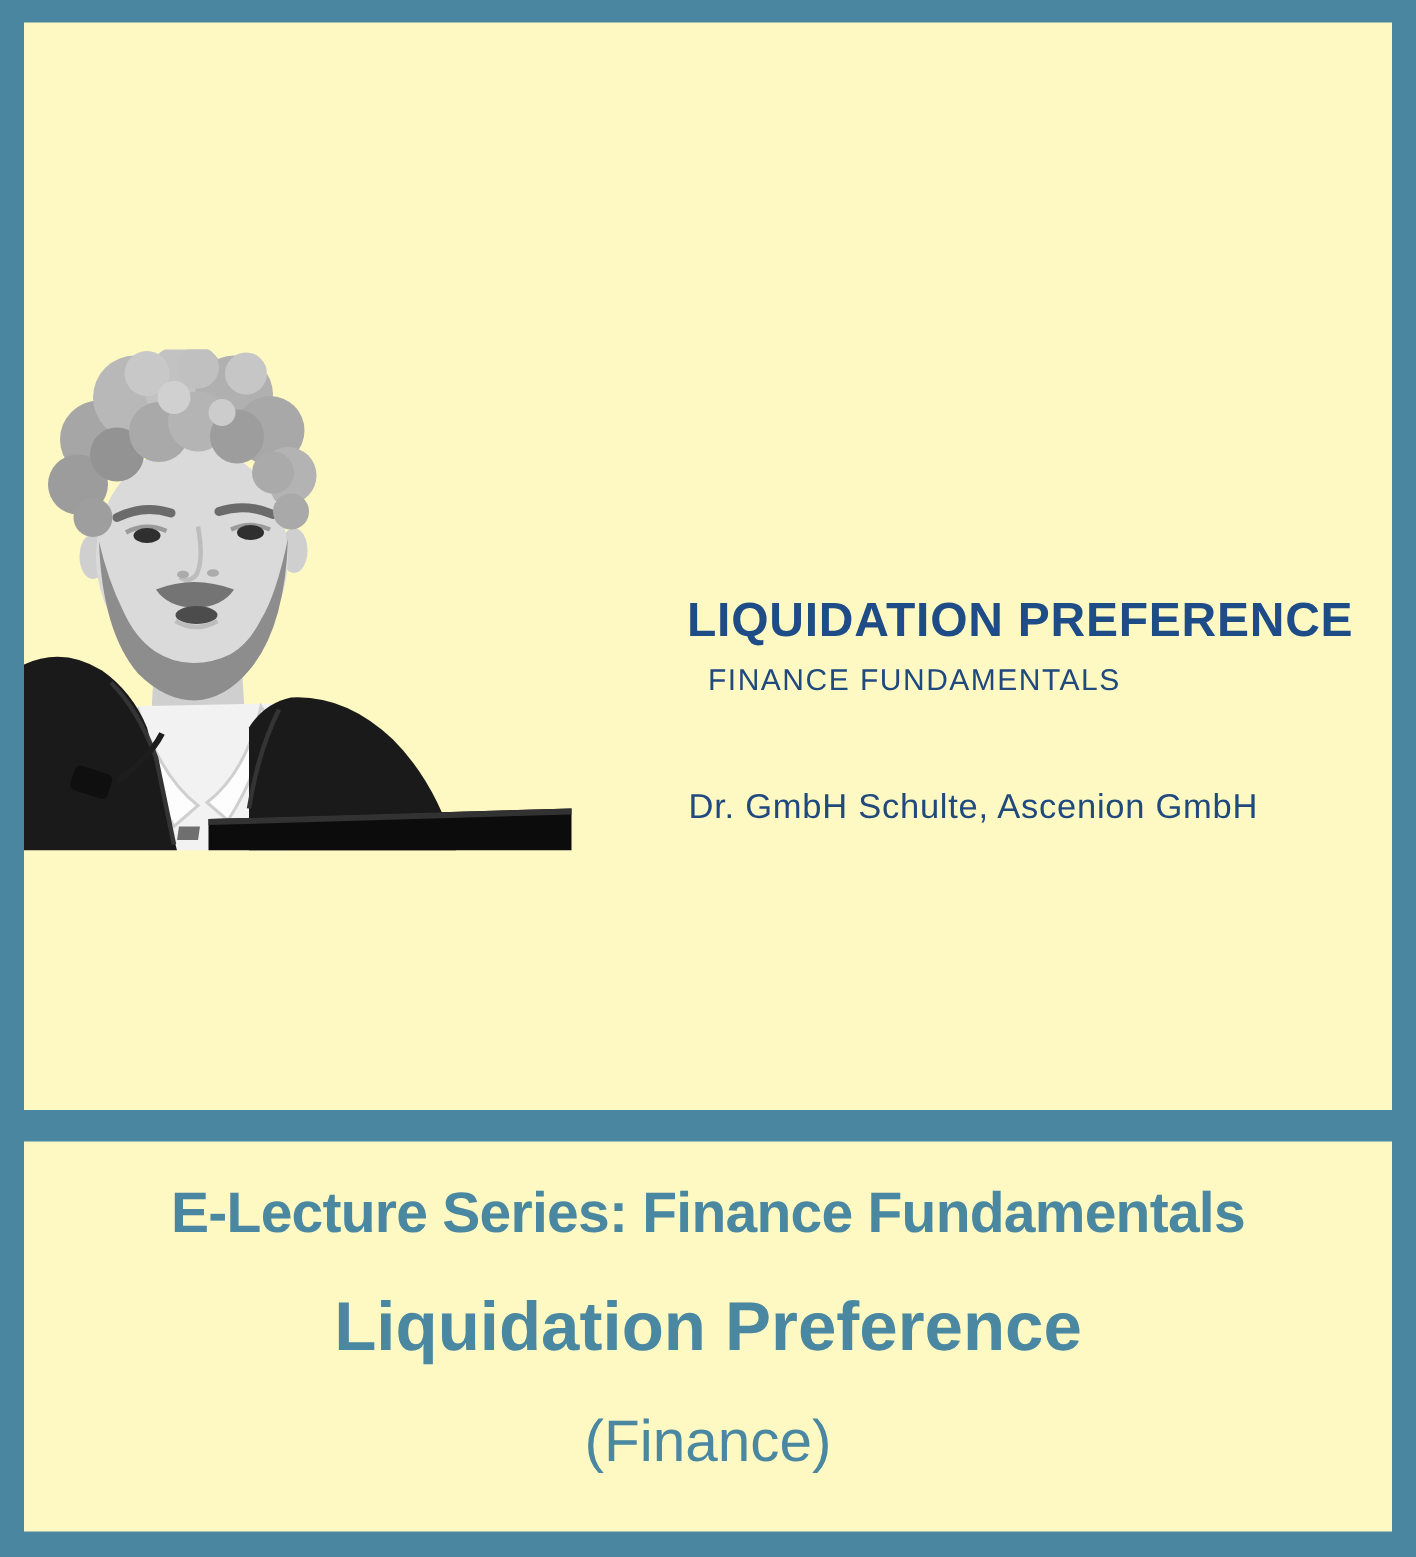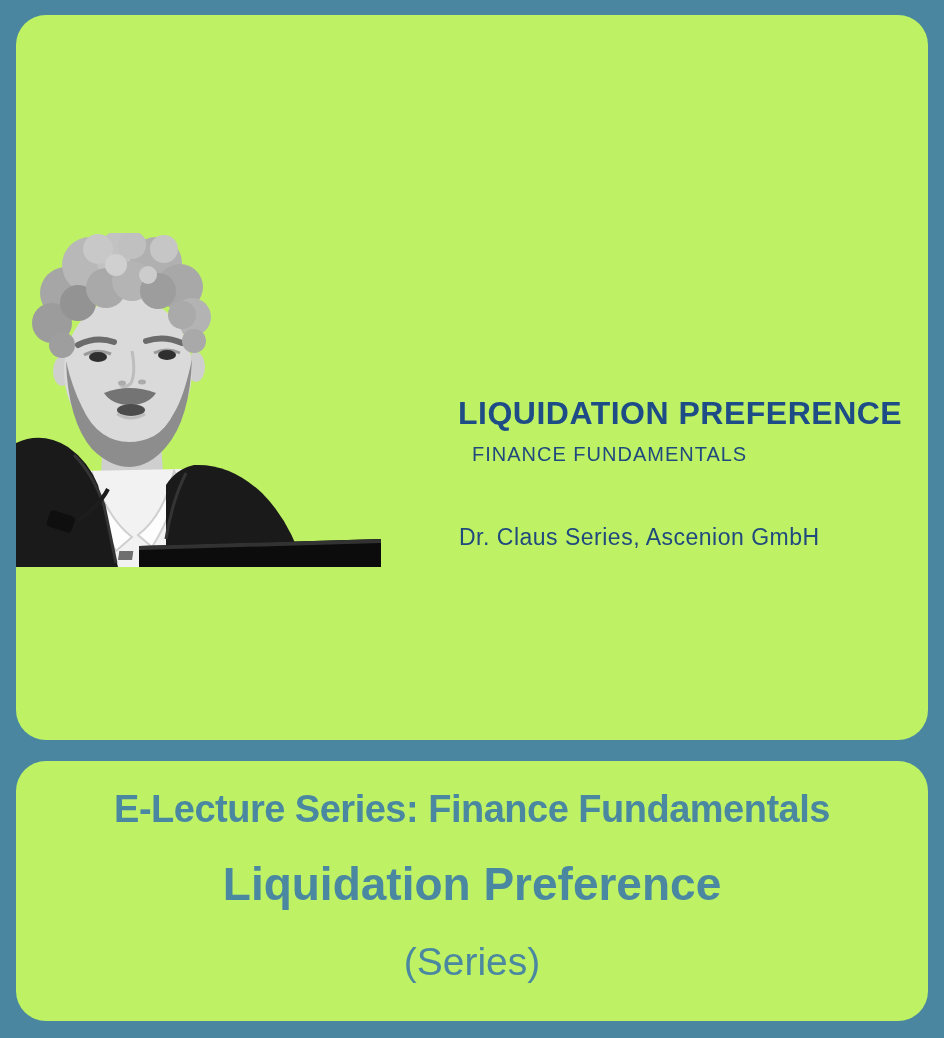--- a/index.html
+++ b/index.html
@@ -5,21 +5,21 @@
   * { margin:0; padding:0; box-sizing:border-box; }
   html,body { background:#ffffff; }
   body { font-family:"Liberation Sans", sans-serif; }
 
   .card {
     width:944px; height:1038px;
     background:#4a86a0;
     padding:15px 16px 16px 16px;
     display:flex; flex-direction:column;
   }
-  .panel { background:#bef264;border-radius:30px; }
+  .panel { background:#fef9c3; }
 
   
   .top-panel { height:725px; position:relative; overflow:hidden; }
 
   .photo {
     position:absolute; left:0; top:218px;
     width:380px; height:334px;
   }
 
   .slide-text { position:absolute; white-space:nowrap; line-height:1; }
@@ -128,24 +128,24 @@
       <path d="M92 256 Q84 272 62 288" stroke="#1d1d1d" stroke-width="4" fill="none"></path>
       <rect x="32" y="280" width="26" height="17" rx="4" fill="#0f0f0f" transform="rotate(18 45 288)"></rect>
 
       <polygon points="123,313 365,306 365,334 123,334" fill="#0c0c0c"></polygon>
       <polygon points="123,313 365,306 365,310 123,317" fill="#323232"></polygon>
       <rect x="148" y="318" width="14" height="9" fill="#6f6f6f" transform="skewX(-8)"></rect>
     </svg>
 
     <div class="slide-text slide-title">LIQUIDATION PREFERENCE</div>
     <div class="slide-text slide-subtitle">FINANCE FUNDAMENTALS</div>
-    <div class="slide-text slide-author">Dr. Claus Series, Ascenion GmbH</div>
+    <div class="slide-text slide-author">Dr. GmbH Schulte, Ascenion GmbH</div>
   </div>
 
   <div class="divider"></div>
 
   <div class="panel bottom-panel">
     <div class="caption-line caption-series">E-Lecture Series: Finance Fundamentals</div>
     <div class="caption-line caption-title">Liquidation Preference</div>
-    <div class="caption-line caption-visibility">(Series)</div>
+    <div class="caption-line caption-visibility">(Finance)</div>
   </div>
 
 </div>
 
 </body></html>

